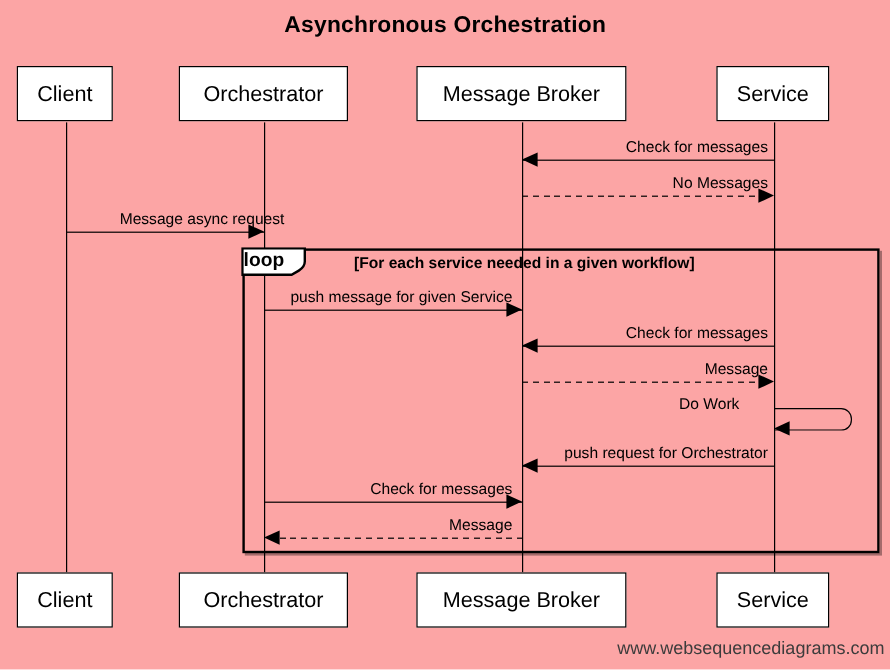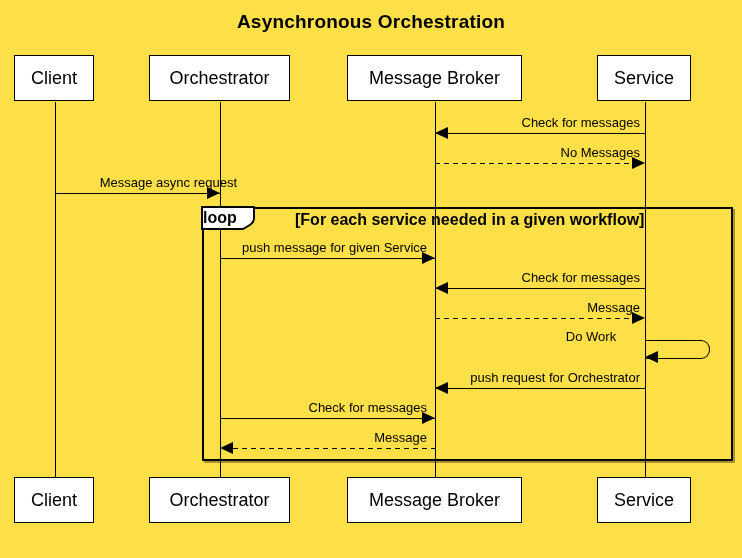--- a/index.html
+++ b/index.html
@@ -1,17 +1,17 @@
 <!DOCTYPE html>
 <html><head>
 <meta charset="utf-8">
 <style>
   html,body{margin:0;padding:0;background:#fff;}
   #stage{
-    position:relative;width:742px;height:558px;background:#fde047;overflow:hidden;
+    position:relative;width:742px;height:558px;background:#fca5a5;overflow:hidden;
     font-family:"Liberation Sans", sans-serif;color:#000;
   }
   .title{
     position:absolute;left:0;top:11px;width:742px;text-align:center;
     font-size:19px;font-weight:bold;letter-spacing:0.2px;
   }
   .pbox{
     position:absolute;height:44px;background:#fff;border:1.5px solid #000;
     display:flex;align-items:center;justify-content:center;
     font-size:18px;z-index:5;
@@ -31,21 +31,21 @@
   .loopframe{
     position:absolute;left:202px;top:207px;width:527px;height:250px;
     border:2px solid #000;box-shadow:2px 2px 0 rgba(0,0,0,0.35);z-index:2;
   }
   .looplabel-svg{position:absolute;left:201px;top:206px;z-index:6;}
   .looplabel-text{
     position:absolute;left:203px;top:209px;width:44px;text-align:left;
     font-size:16px;font-weight:bold;z-index:7;
   }
   .loopcond{
-    position:absolute;left:263px;top:211px;font-size:16px;font-weight:bold;
+    position:absolute;left:263px;top:211px;font-size:13px;font-weight:bold;
     white-space:nowrap;z-index:6;padding-left:32px;
   }
   .selfloop{
     position:absolute;left:645px;top:340px;width:64px;height:17px;
     border:1px solid #000;border-left:none;border-radius:0 9px 9px 0;z-index:3;
   }
   .dowork-label{
     position:absolute;left:541px;top:329px;width:100px;text-align:center;
     font-size:13px;z-index:6;white-space:nowrap;
   }
@@ -131,14 +131,15 @@
   <div class="ah left" style="left:435px;top:382px"></div>
 
   <div class="mlabel" style="left:227px;top:400px">Check for messages</div>
   <div class="mline" style="left:220px;top:418px;width:215px"></div>
   <div class="ah right" style="left:422px;top:412px"></div>
 
   <div class="mlabel" style="left:227px;top:430px">Message</div>
   <div class="mline dashed" style="left:233px;top:448px;width:202px"></div>
   <div class="ah left" style="left:220px;top:442px"></div>
 
+  <div class="watermark">www.websequencediagrams.com</div>
 
 </div>
 
 </body></html>

